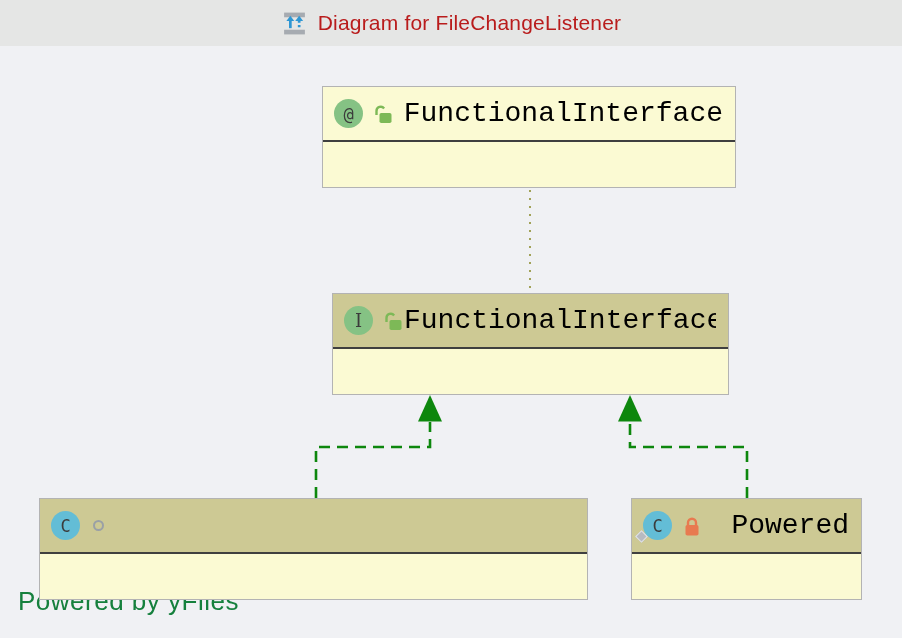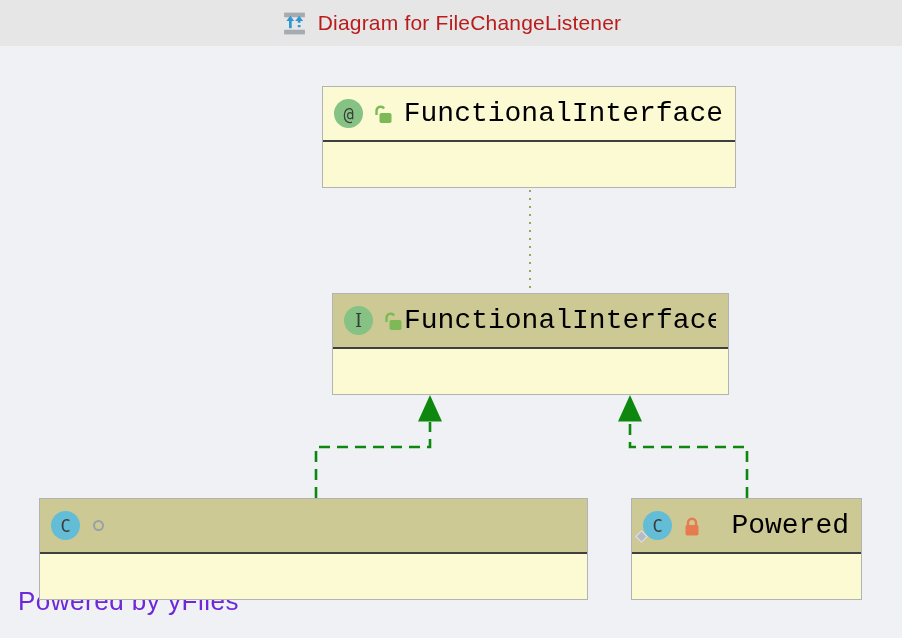--- a/index.html
+++ b/index.html
@@ -8,21 +8,21 @@
 
   
   #titlebar { position:absolute; top:0; left:0; width:902px; height:46px;
     background:#e5e6e5; display:flex; align-items:center; justify-content:center; gap:10px; }
   #titlebar .title-text { font-size:21px; color:#b91c1c; letter-spacing:.2px; }
 
   
   #canvas { position:absolute; top:46px; left:0; width:902px; height:592px; background:#f0f1f4; }
   #edges { position:absolute; top:0; left:0; width:902px; height:592px; pointer-events:none; }
 
-  .watermark { position:absolute; left:18px; top:540px; font-size:26px; color:#6d28d9;
+  .watermark { position:absolute; left:18px; top:540px; font-size:26px; color:#15803d;
     letter-spacing:.5px; z-index:1; }
 
   
   .node { position:absolute; z-index:2; border:1.5px solid #b3b3b3; display:flex; flex-direction:column;
     background:#fbfad3; }
   .node-header { height:55px; display:flex; align-items:center; padding:0 12px 0 11px;
     border-bottom:2px solid #3f3f3f; background:#cdc994; }
   .node-header.plain { background:#fbfad3; }
   .node-body { flex:1; background:#fbfad3; }
   .node-label { flex:1; text-align:right; font-family:Liberation Mono, monospace;

